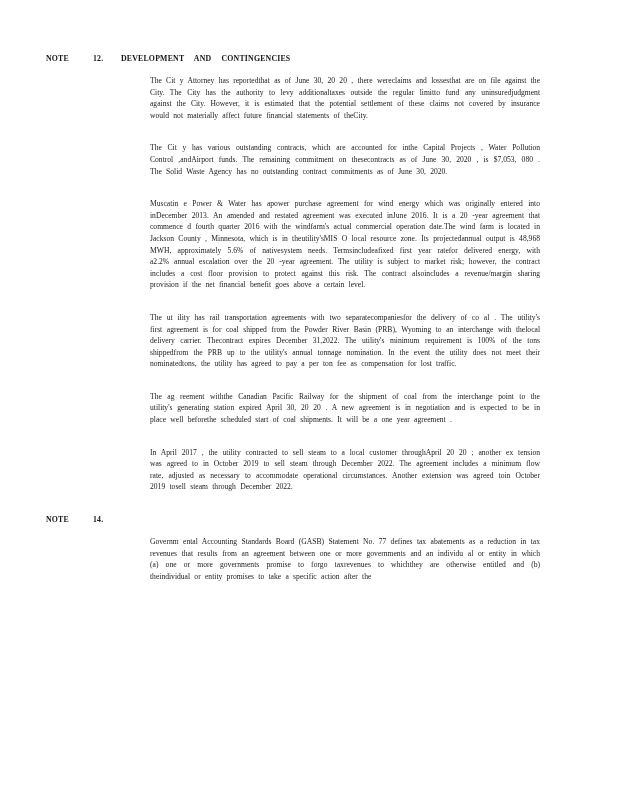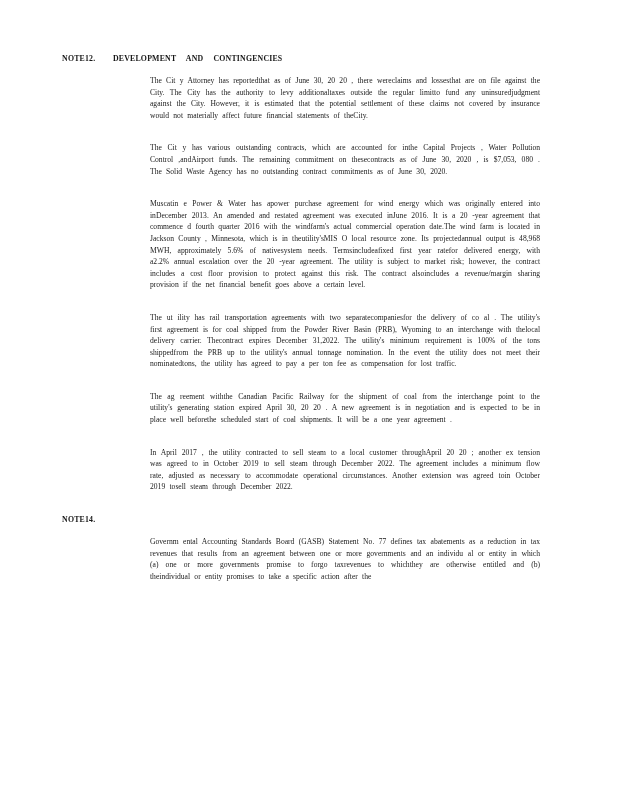--- a/index.html
+++ b/index.html
@@ -26,22 +26,22 @@
   .note-heading {
     display: flex;
     align-items: baseline;
     font-size: 7.8px;
     font-weight: bold;
     line-height: 11px;
     margin: 0 0 11px 0;
     letter-spacing: 0.2px;
     color: #161616;
   }
-  .note-label { flex: 0 0 39px; text-align: right; }
-  .note-number { flex: 0 0 28px; }
+  .note-label { flex: 0 0 39px; }
+  .note-number { flex: 0 0 28px; margin-left: 8px; }
   .note-title { flex: 1 1 auto; word-spacing: 8px; }
   .paragraphs { margin-left: 104px; }
   .paragraphs p {
     font-size: 7.6px;
     line-height: 11.6px;
     text-align: justify;
     word-spacing: 2.4px;
     margin: 0 0 21px 0;
     color: #1a1a1a;
   }

